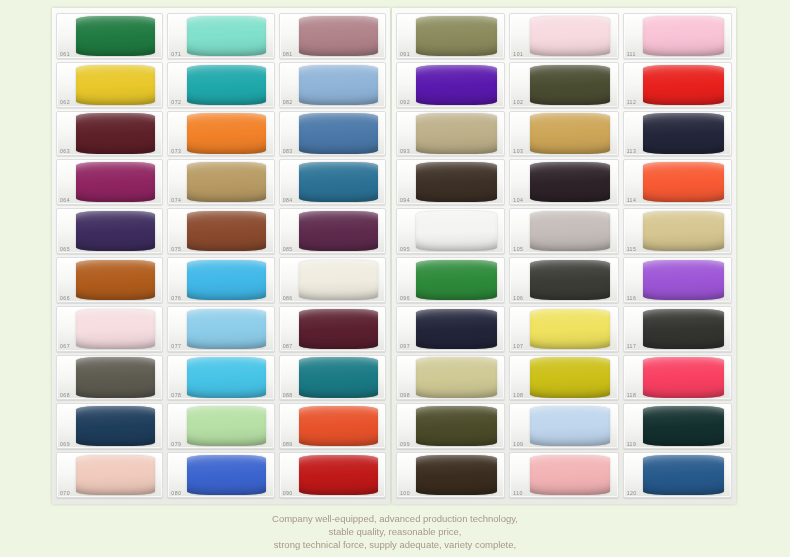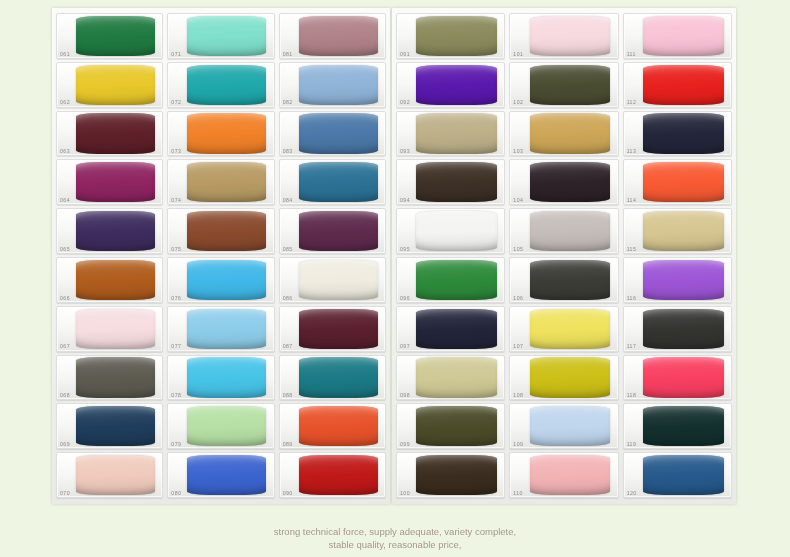--- a/index.html
+++ b/index.html
@@ -362,15 +362,16 @@
         </div>
         <div class="card">
           <div class="fabric" style="background: rgb(38, 89, 140);"></div>
           <div class="code" style="color: rgb(141, 141, 141);">120</div>
         </div>
       </div>
     </div>
   </div>
 
 <div id="caption">
+  <div>Company well-equipped, advanced production technology,</div>
+  <div>stable quality, reasonable price,</div>
   <div>strong technical force, supply adequate, variety complete,</div>
-  <div>stable quality, reasonable price,</div>
 </div>
 
 </body></html>

